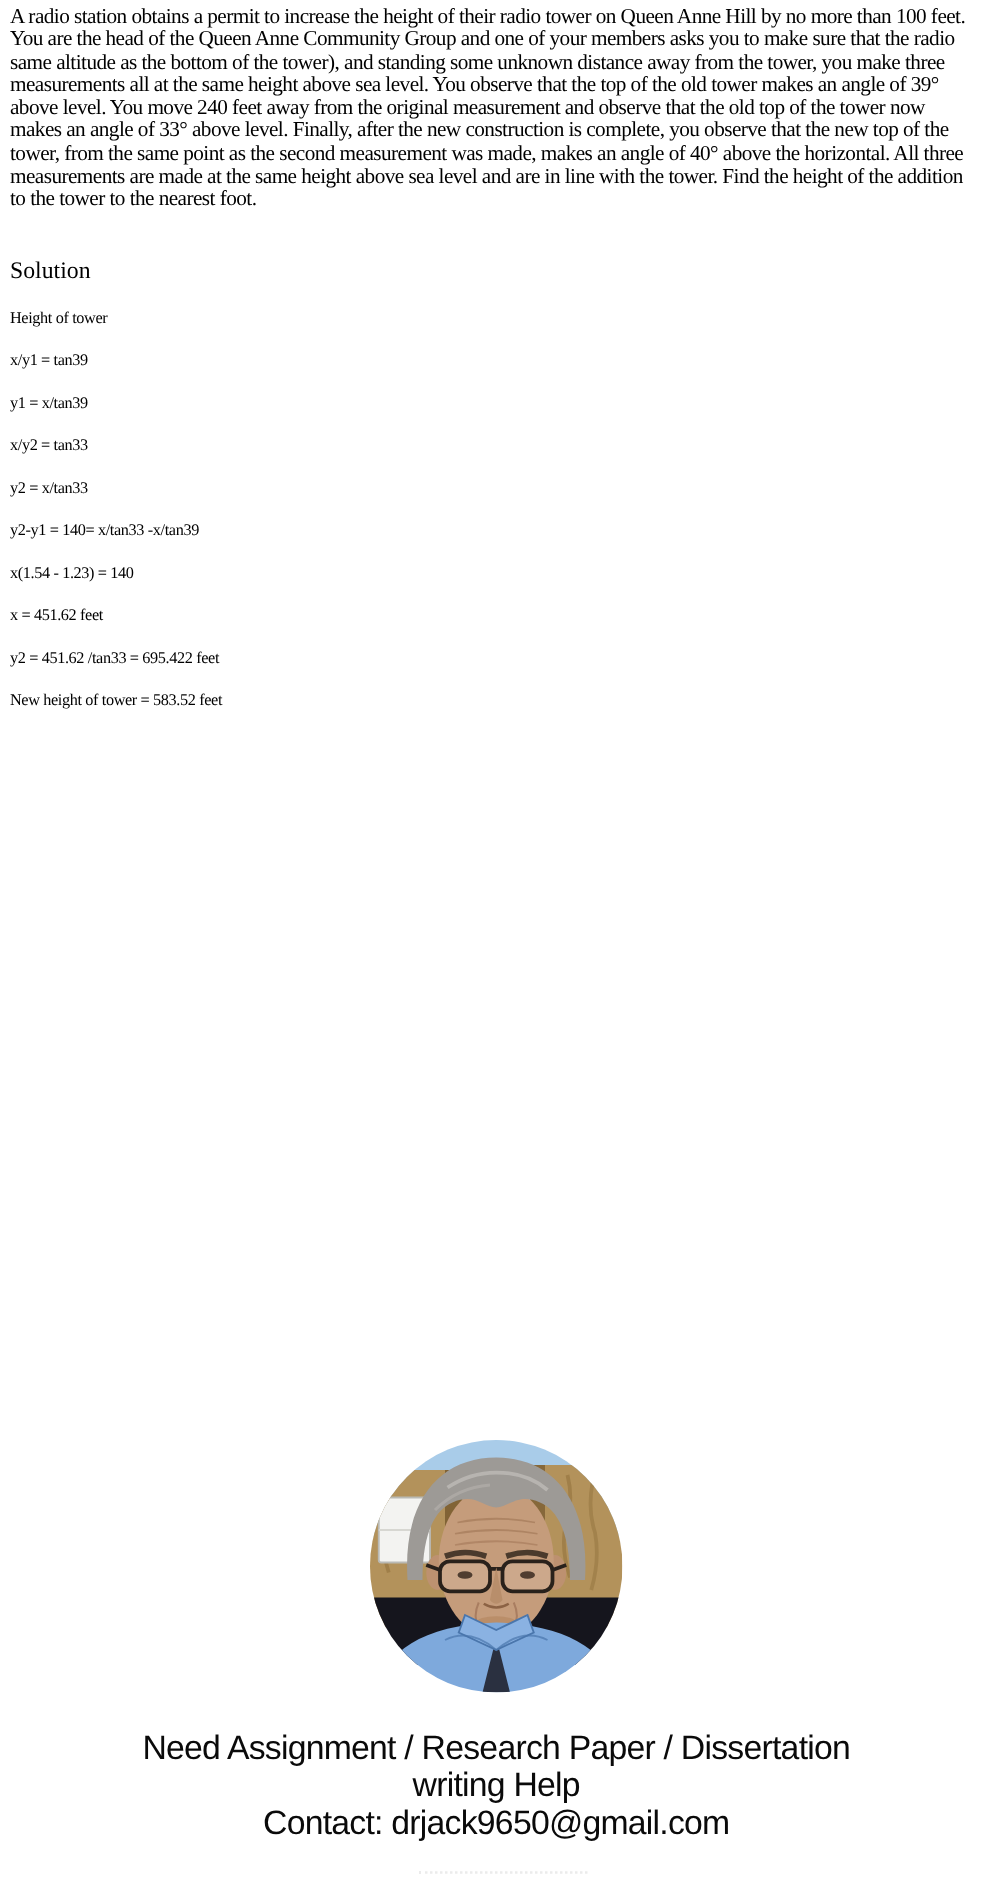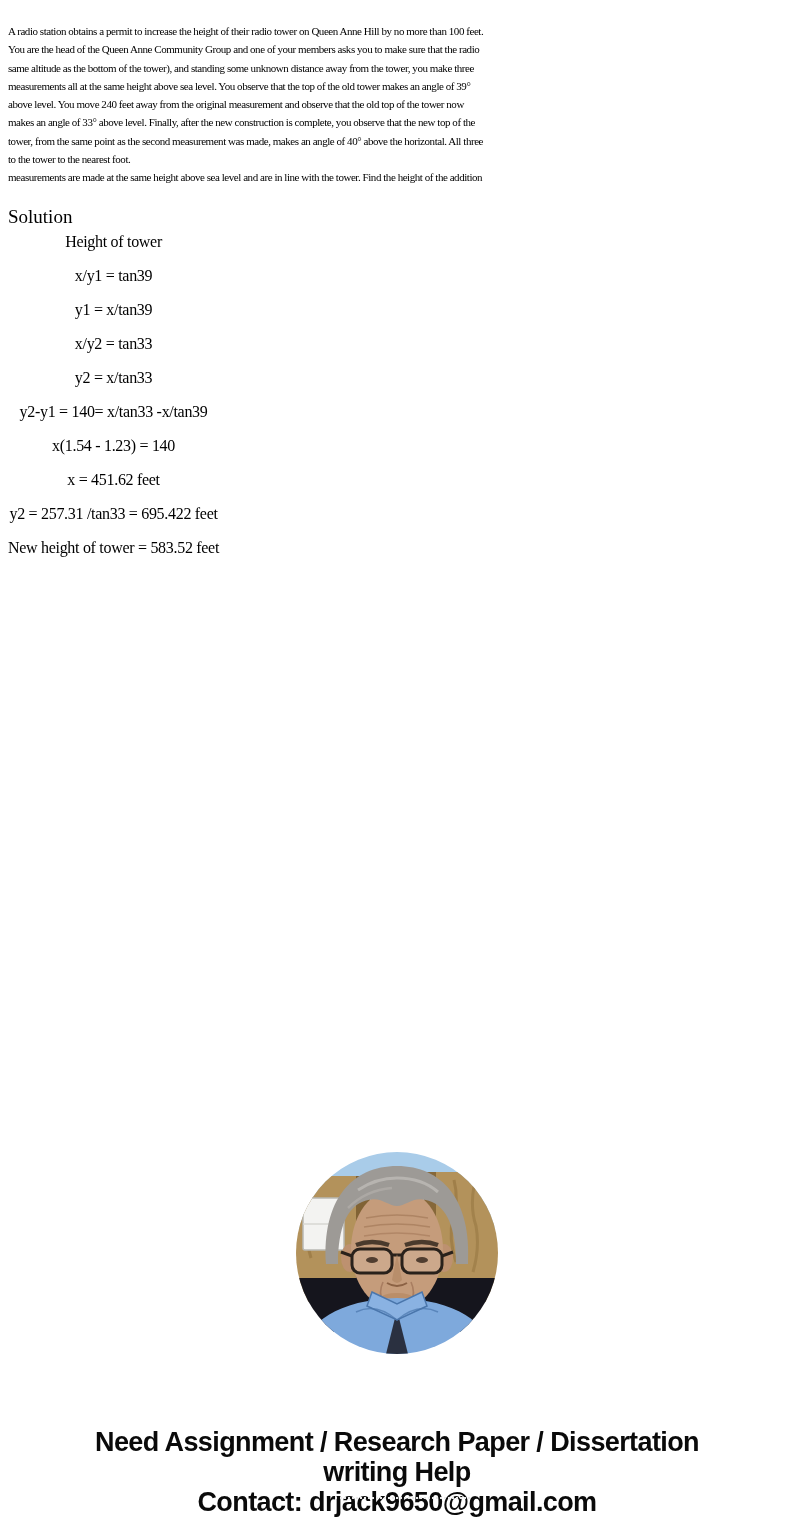--- a/index.html
+++ b/index.html
@@ -7,52 +7,52 @@
     width:794px; height:1523px;
     background:#ffffff;
     overflow:hidden;
     position:relative;
     font-family:"Liberation Serif", serif;
     color:#000000;
   }
 
   
   .problem {
-    position:absolute; left:8px; top:22px; width:782px;
-    font-size:11px; line-height:18.3px; letter-spacing:-0.45px;
+    position:absolute; left:8px; top:4px; width:782px;
+    font-size:17px; line-height:18.3px; letter-spacing:-0.45px;
   }
   .problem > div { white-space:nowrap; }
 
   
   .solution-heading {
     position:absolute; left:8px; top:206px;
     font-size:19px; font-weight:normal;
   }
 
   
   .solution-lines {
-    position:absolute; left:8px; top:225px;
-    font-size:16px; letter-spacing:-0.3px;text-align:center;
+    position:absolute; left:8px; top:237px;
+    font-size:13px; letter-spacing:-0.3px;
   }
   .solution-lines > div { height:34px; line-height:34px; white-space:nowrap; }
 
   
   .avatar-wrap {
     position:absolute; left:296px; top:1152px;
     width:202px; height:202px;
     border-radius:50%; overflow:hidden;
   }
   .avatar-wrap svg { display:block; }
 
   
   .footer {
-    position:absolute; left:0; top:1427px; width:794px;
+    position:absolute; left:0; top:1383px; width:794px;
     text-align:center;
     font-family:"Liberation Sans", sans-serif;
-    font-weight:700;
+    font-weight:400;
     font-size:27px; line-height:30px; letter-spacing:-0.6px;
     color:#0a0a0a;
   }
 
   
   .artifact-dots {
     position:absolute; left:335px; top:1497px; width:135px; height:0;
     border-bottom:2px dotted #ebebeb;
   }
 </style>
@@ -60,36 +60,36 @@
 <body>
 
 <div class="problem">
     <div>A radio station obtains a permit to increase the height of their radio tower on Queen Anne Hill by no more than 100 feet.</div>
     <div>You are the head of the Queen Anne Community Group and one of your members asks you to make sure that the radio</div>
     <div>same altitude as the bottom of the tower), and standing some unknown distance away from the tower, you make three</div>
     <div>measurements all at the same height above sea level. You observe that the top of the old tower makes an angle of 39°</div>
     <div>above level. You move 240 feet away from the original measurement and observe that the old top of the tower now</div>
     <div>makes an angle of 33° above level. Finally, after the new construction is complete, you observe that the new top of the</div>
     <div>tower, from the same point as the second measurement was made, makes an angle of 40° above the horizontal. All three</div>
+    <div>measurements are made at the same height above sea level and are in line with the tower. Find the height of the addition</div>
     <div>to the tower to the nearest foot.</div>
-    <div>measurements are made at the same height above sea level and are in line with the tower. Find the height of the addition</div>
   </div>
 
 <div class="solution-heading">Solution</div>
 
 <div class="solution-lines">
     <div>Height of tower</div>
     <div>x/y1 = tan39</div>
     <div>y1 = x/tan39</div>
     <div>x/y2 = tan33</div>
     <div>y2 = x/tan33</div>
     <div>y2-y1 = 140= x/tan33 -x/tan39</div>
     <div>x(1.54 - 1.23) = 140</div>
     <div>x = 451.62 feet</div>
-    <div>y2 = 257.31 /tan33 = 695.422 feet</div>
+    <div>y2 = 451.62 /tan33 = 695.422 feet</div>
     <div>New height of tower = 583.52 feet</div>
   </div>
 
 <div class="avatar-wrap">
   <svg width="202" height="202" viewBox="0 0 202 202" xmlns="http://www.w3.org/2000/svg" role="img">
 
     <rect x="0" y="0" width="202" height="78" fill="#a9cce9"></rect>
 
     <rect x="0" y="24" width="74" height="126" fill="#b3925b"></rect>
     <rect x="128" y="20" width="74" height="130" fill="#b3925b"></rect>

